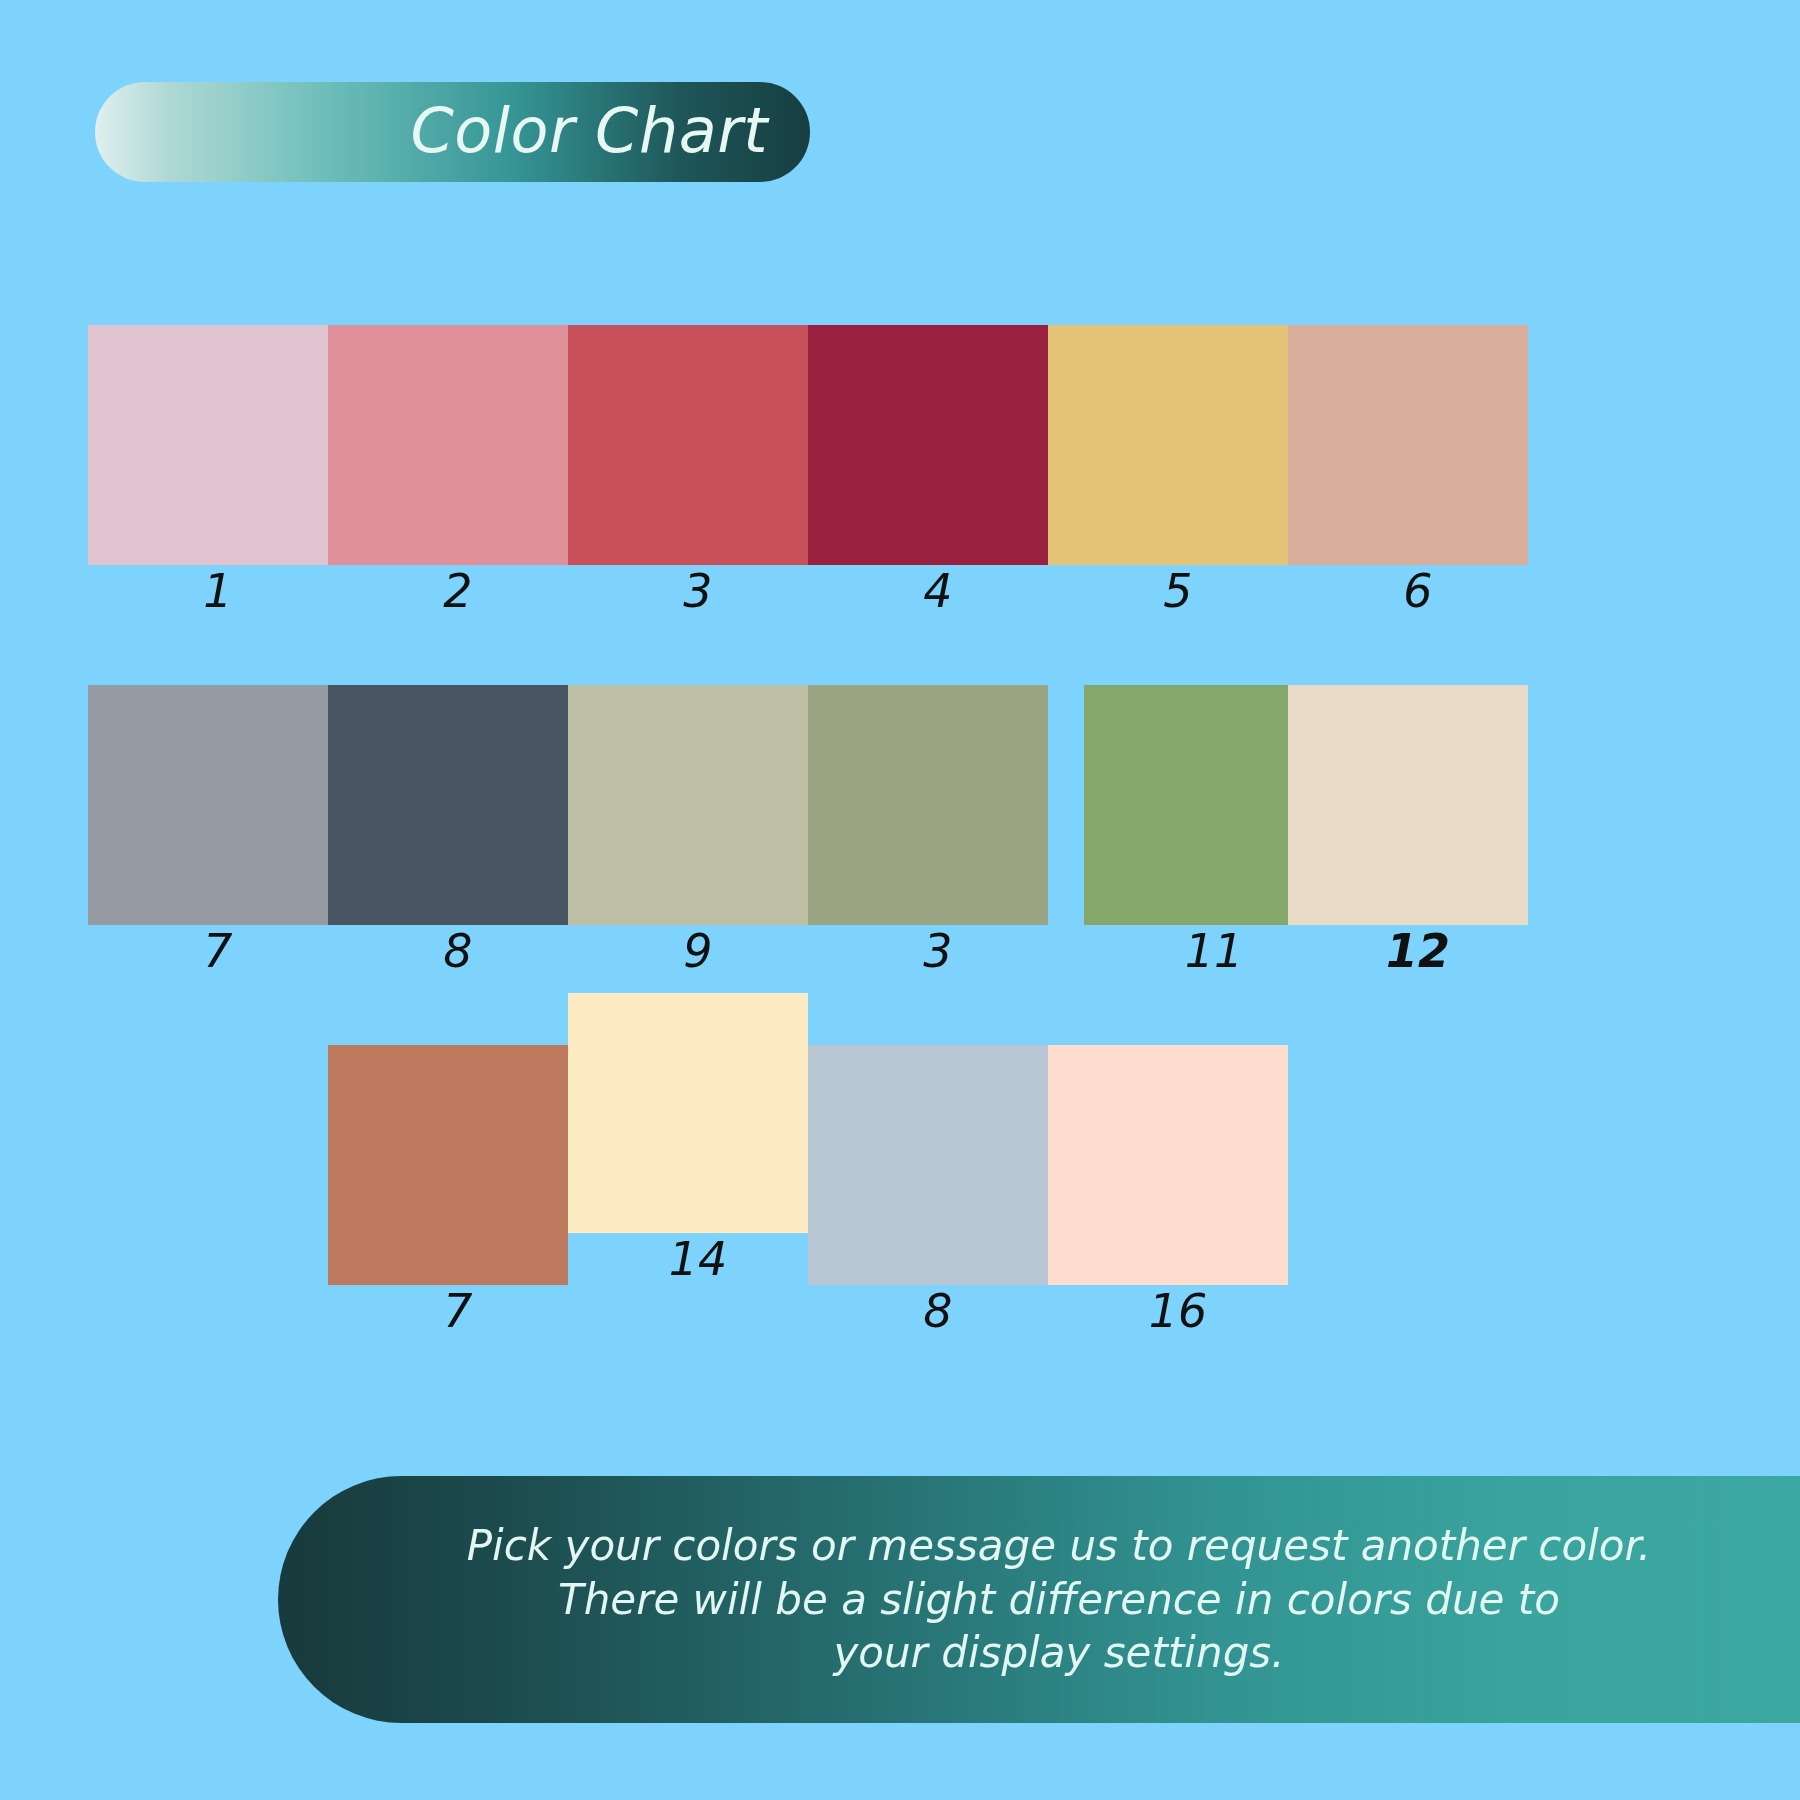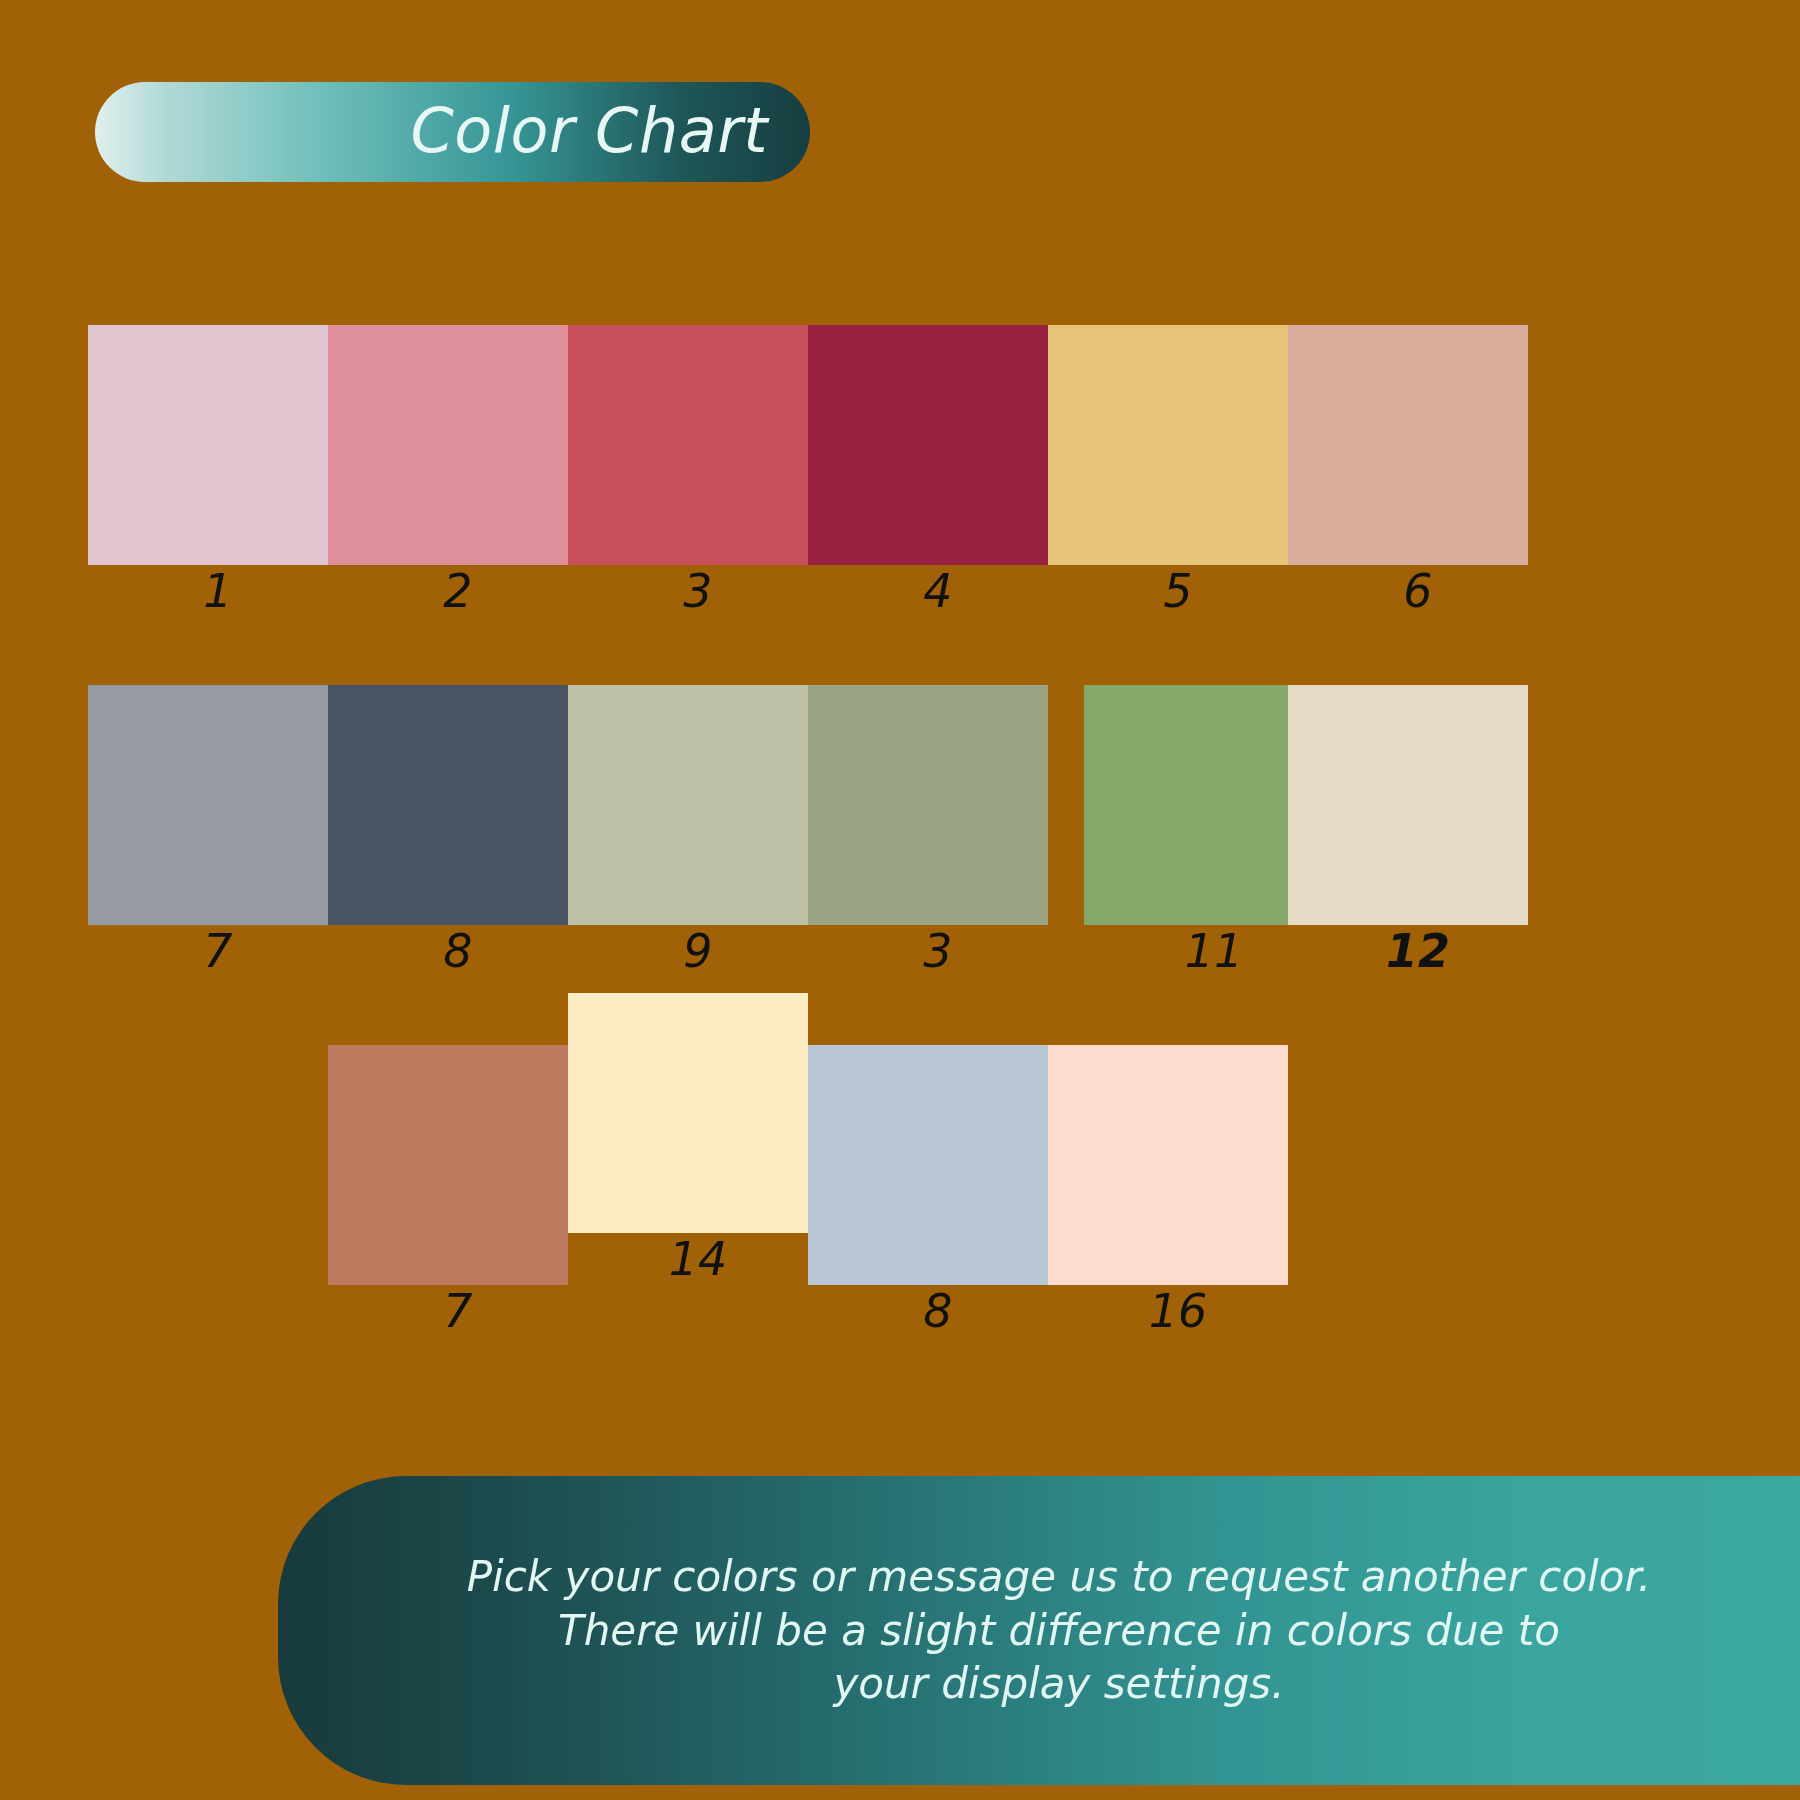--- a/index.html
+++ b/index.html
@@ -11,21 +11,21 @@
     height: 1800px;
     background: #e0f0ee;
     font-family: "DejaVu Sans", sans-serif;
     overflow: hidden;
   }
 
   #root {
     position: relative;
     width: 1800px;
     height: 1800px;
-    background: #a16207;
+    background: #7dd3fc;
   }
 
   
   .header-pill {
     position: absolute;
     left: 95px;
     top: 82px;
     width: 715px;
     height: 100px;
     border-radius: 50px;
@@ -79,21 +79,21 @@
     line-height: 1.05;
     transform: translateX(10px);
   }
 
   
   .footer-banner {
     position: absolute;
     left: 278px;
     top: 1476px;
     width: 1522px;
-    height: 309px;
+    height: 247px;
     border-top-left-radius: 128px;
     border-bottom-left-radius: 128px;
     background: linear-gradient(90deg,
         rgba(24,58,60,1) 0%,
         rgba(28,74,76,1) 14%,
         rgba(38,110,112,1) 38%,
         rgba(50,148,146,1) 62%,
         rgba(58,164,158,1) 82%,
         rgba(60,168,162,1) 100%);
     display: flex;

